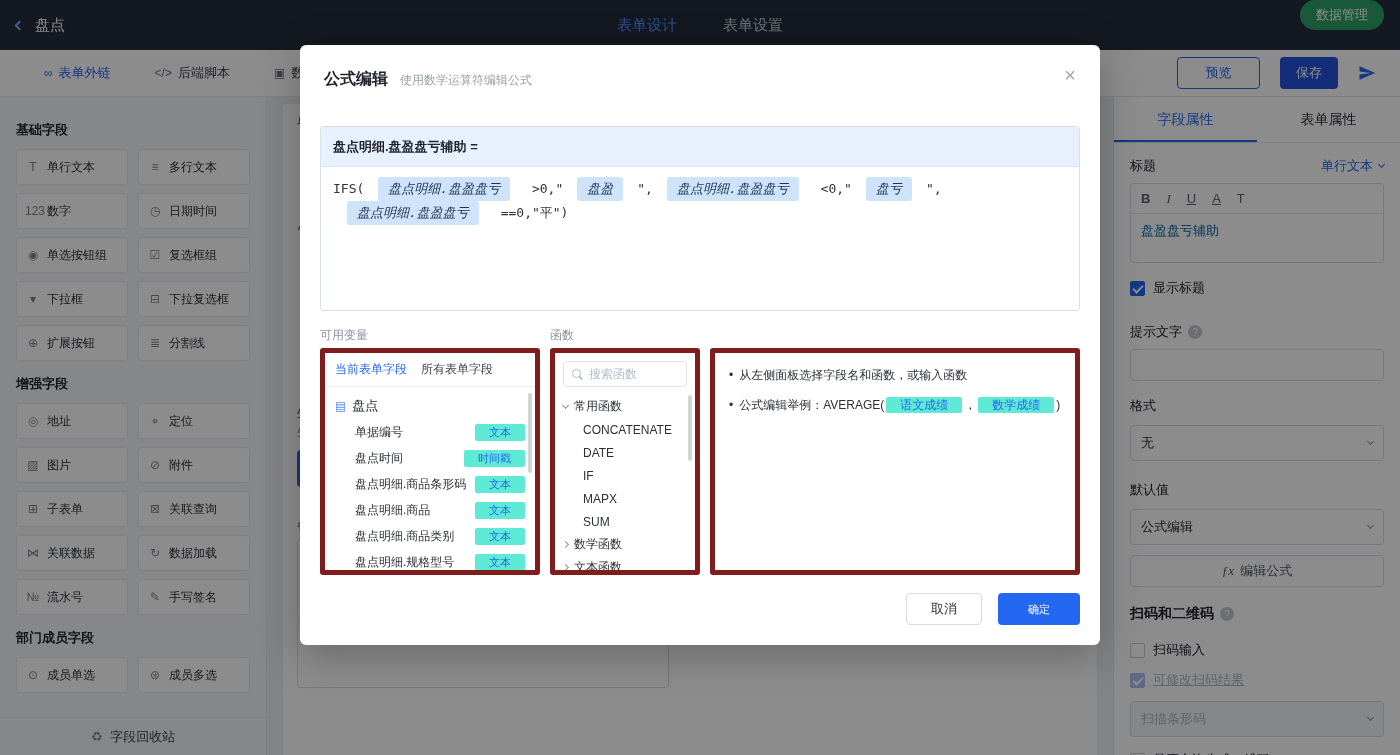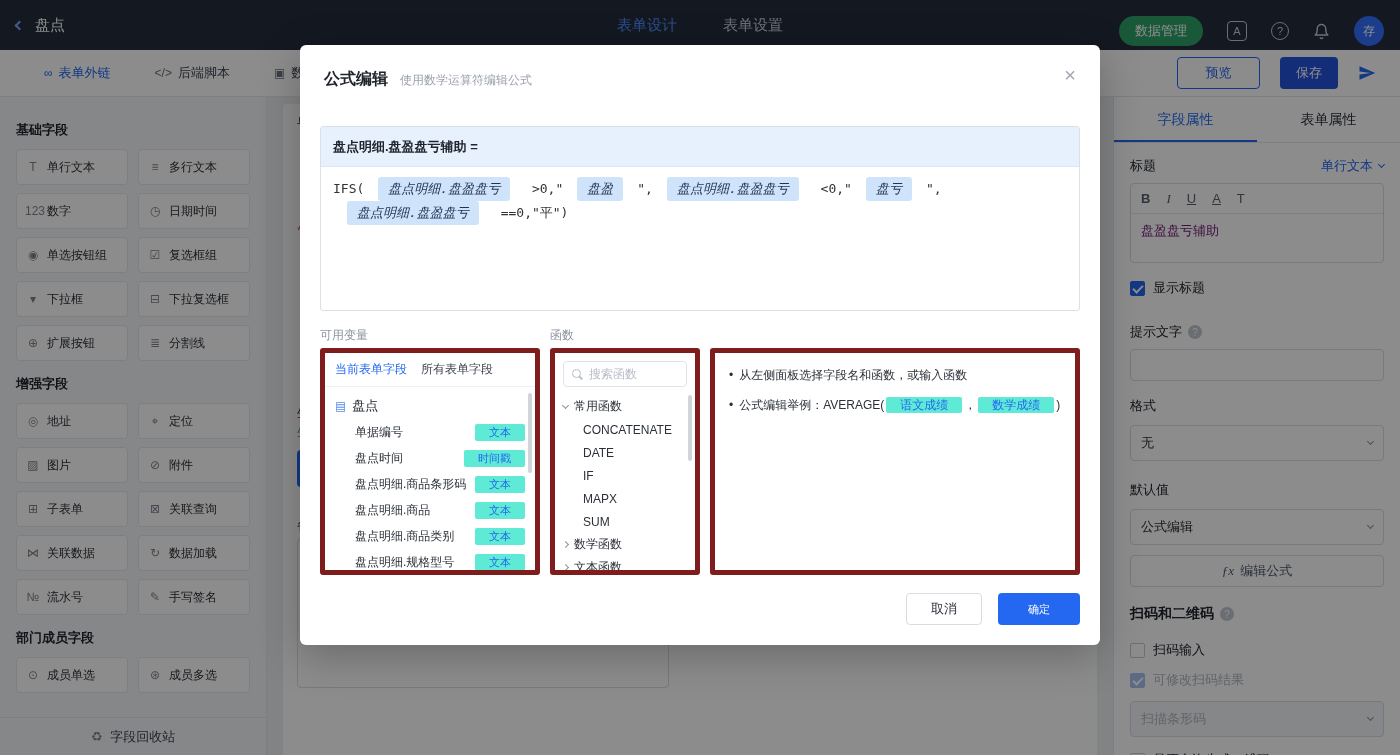--- a/index.html
+++ b/index.html
@@ -11,21 +11,21 @@
   .hleft { position:absolute; left:16px; top:0; height:50px; display:flex; align-items:center; gap:12px; }
   .chev { display:inline-block; width:7px; height:7px; border-right:2px solid currentColor; border-bottom:2px solid currentColor; }
   .chev.left { transform:rotate(135deg); }
   .chev.down { transform:rotate(45deg); margin-top:-3px; }
   .chev.right { transform:rotate(-45deg); }
   .chev.sm { width:5px; height:5px; border-width:1.5px; }
   .back-btn { color:#7ea2ff; display:flex; align-items:center; }
   .htitle { font-size:15px; font-weight:500; }
   .hcenter { position:absolute; left:50%; transform:translateX(-50%); top:0; height:50px; display:flex; gap:46px; align-items:center; font-size:15px; color:#c6cbd7; }
   .htab.active { color:#4e8cff; }
-  .hright { position:absolute; right:16px; top:0; height:62px; display:flex; align-items:center; gap:24px; }
+  .hright { position:absolute; right:16px; top:0; height:62px; display:flex; align-items:center; gap:24px;flex-direction:column; }
   .green-btn { background:var(--green,#2fa26b); color:#fff; font-size:13px; padding:6px 16px; border-radius:16px; cursor:pointer; }
   .hicon { color:#c6cbd7; display:flex; align-items:center; justify-content:center; }
   .lang-ic { width:20px; height:20px; border:1.5px solid #c6cbd7; border-radius:4px; font-size:11px; }
   .help-ic { width:18px; height:18px; border:1.5px solid #c6cbd7; border-radius:50%; font-size:11px; }
   .help-ic::after, .qmark::after { content:"?"; }
   .avatar { width:30px; height:30px; border-radius:50%; background:#3370ff; color:#fff; font-size:12px; display:flex; align-items:center; justify-content:center; }
 
   
   .toolbar { position:absolute; top:50px; left:0; right:0; height:47px; background:#fff; border-bottom:1px solid #e6e8ee; z-index:1; }
   .tlinks { position:absolute; left:44px; top:0; height:46px; display:flex; gap:44px; align-items:center; }
@@ -71,29 +71,29 @@
   .rlabel { font-size:13px; color:#20242c; }
   .rlabel.bold { font-weight:bold; font-size:14px; }
   .ftype { display:flex; align-items:center; gap:6px; font-size:13px; color:var(--accent,#2468f2); cursor:pointer; }
   .editor { border:1px solid #d8dce3; border-radius:4px; margin-bottom:16px; }
   .editor-toolbar { height:30px; display:flex; align-items:center; gap:16px; padding:0 10px; border-bottom:1px solid #e6e8ee; color:#596070; font-size:13px; }
   .fmtbtn { cursor:pointer; }
   .fmt-b { font-weight:bold; }
   .fmt-i { font-style:italic; font-family:"Liberation Serif",serif; }
   .fmt-u { text-decoration:underline; }
   .fmt-a { text-decoration:underline; }
-  .editor-body { min-height:48px; padding:8px 10px; font-size:13px; color:#701a75; }
+  .editor-body { min-height:48px; padding:8px 10px; font-size:13px; color:#0369a1; }
   .cbrow { display:flex; align-items:center; gap:8px; margin-bottom:26px; font-size:13px; color:#20242c; }
   .cbrow.tight { margin-bottom:12px; }
   .cb { width:15px; height:15px; border:1px solid #c6cad2; border-radius:2px; background:#fff; position:relative; flex:none; cursor:pointer; }
   .cb.checked { background:var(--accent,#2468f2); border-color:var(--accent,#2468f2); }
   .cb.checked::after { content:""; position:absolute; left:4px; top:1px; width:4px; height:8px; border:solid #fff; border-width:0 2px 2px 0; transform:rotate(45deg); }
   .cb.disabled { cursor:default; }
   .cb.checked.disabled { background:#a9c2f2; border-color:#a9c2f2; }
-  .cbrow.dim .cblabel { color:#b0b6c0; }
+  .cbrow.dim .cblabel { color:#b0b6c0;text-decoration:underline; }
   .rlabel-row { display:flex; align-items:center; gap:6px; margin-bottom:8px; }
   .qmark { width:14px; height:14px; border-radius:50%; background:#c1c7d0; color:#fff; font-size:10px; display:flex; align-items:center; justify-content:center; }
   .input { width:100%; height:32px; border:1px solid #d8dce3; border-radius:4px; margin-bottom:16px; font-size:13px; padding:0 8px; outline:none; }
   .select { height:36px; border:1px solid #d8dce3; border-radius:4px; display:flex; align-items:center; justify-content:space-between; padding:0 10px; font-size:13px; color:#2b3038; background:#fff; cursor:pointer; }
   .select .chev { color:#8b919e; }
   .select.disabled { background:#f5f6f8; color:#b0b6c0; cursor:default; }
   .mb10 { margin-bottom:10px; }
   .mb14 { margin-bottom:14px; }
   .mb18 { margin-bottom:18px; }
   .mb20 { margin-bottom:20px; }

